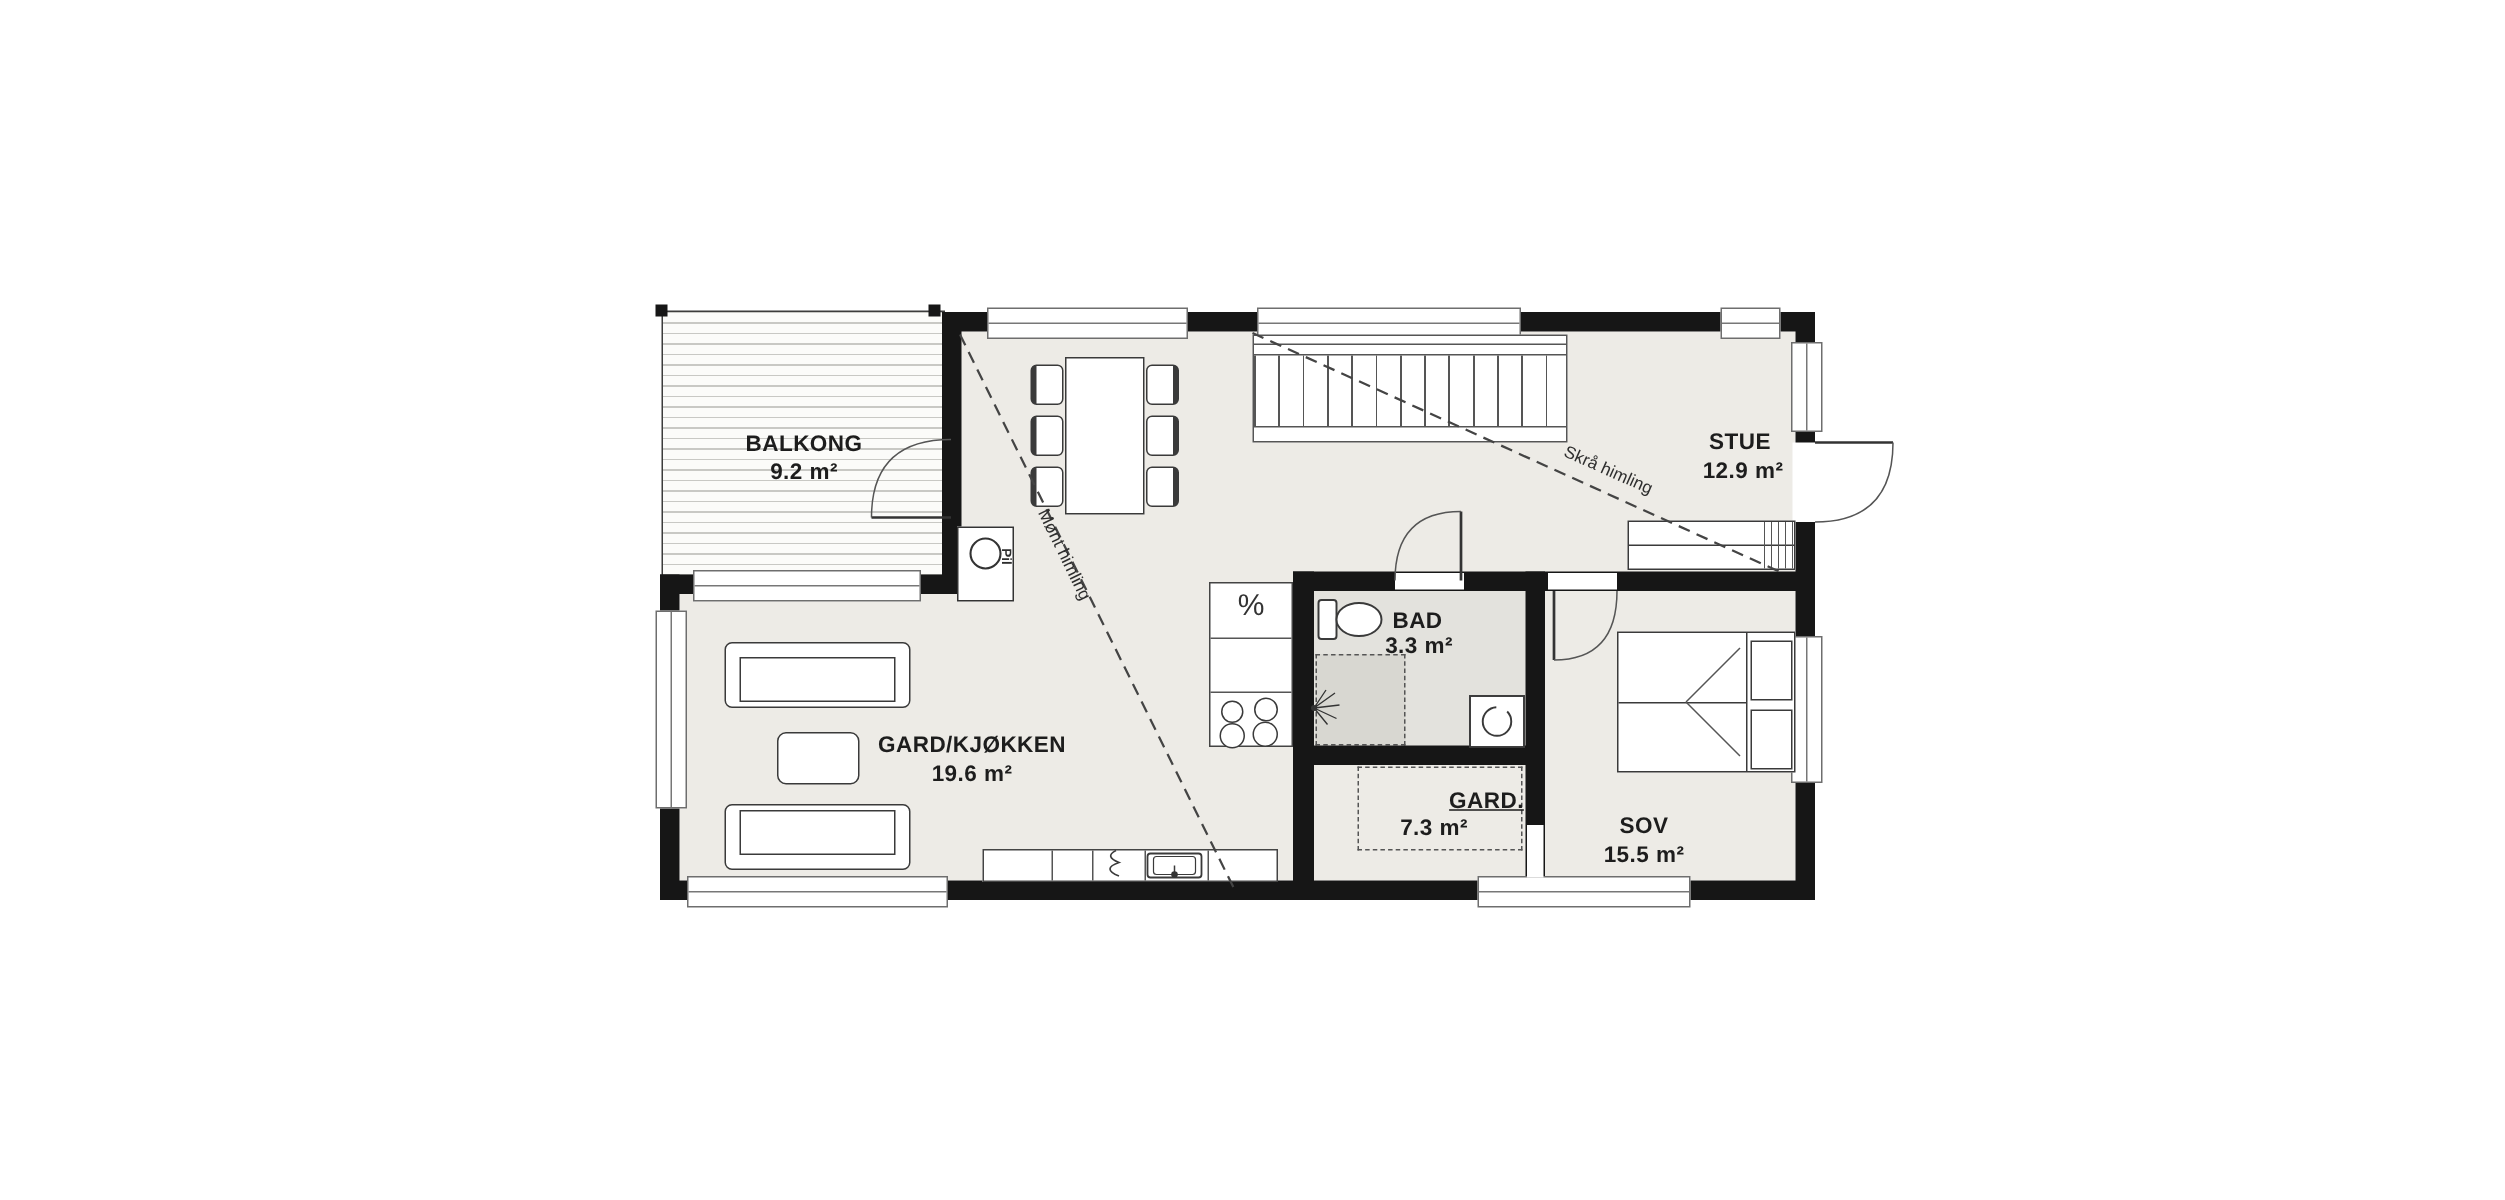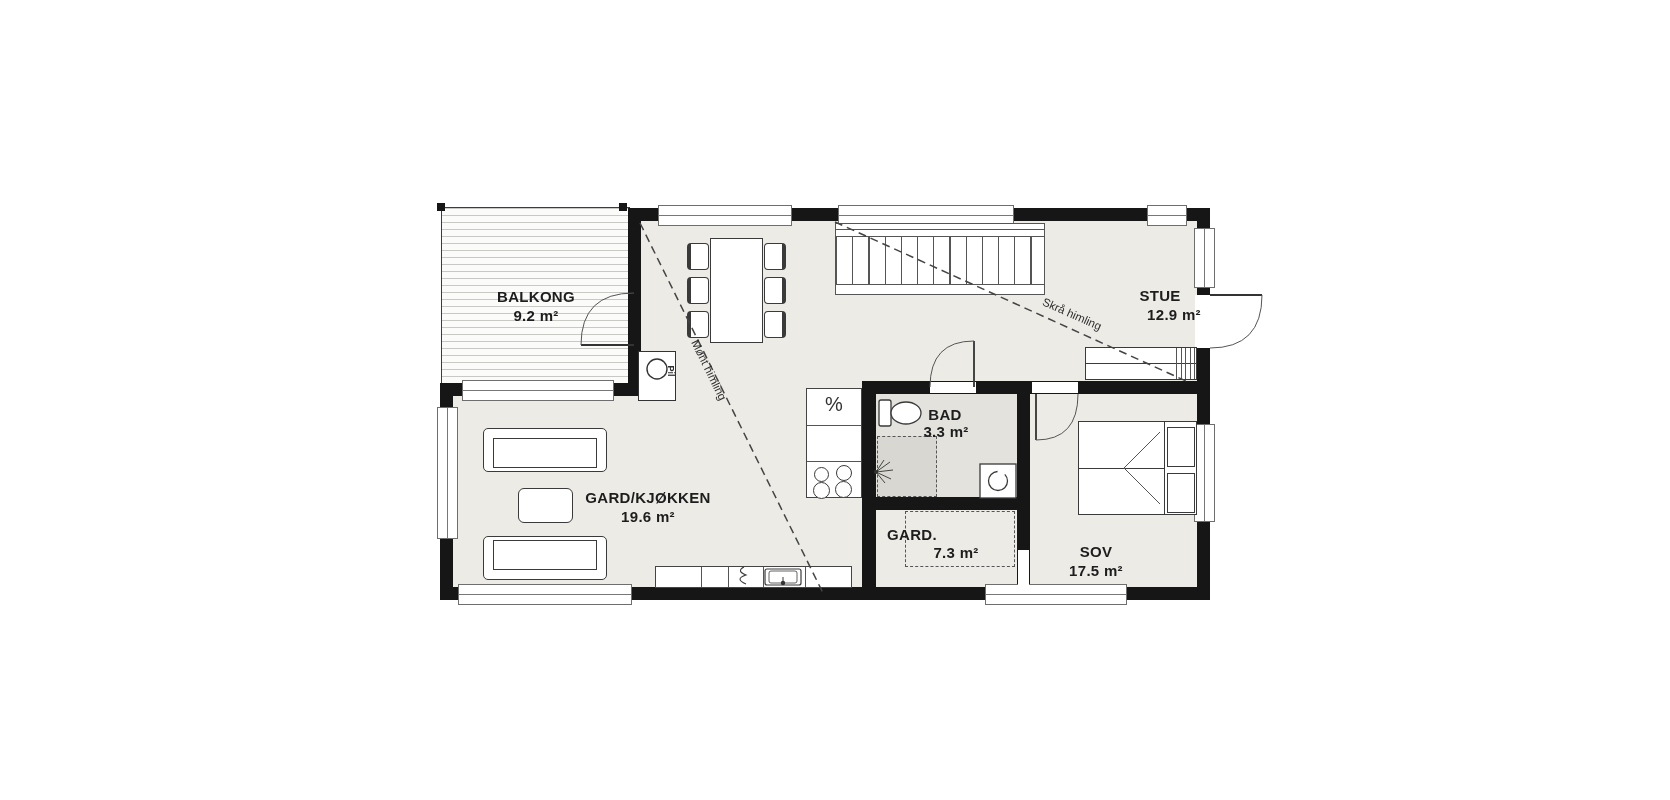--- a/index.html
+++ b/index.html
@@ -180,25 +180,25 @@
       <path fill="none" d="M876,472 L890,462 M876,472 L893,470 M876,472 L891,479 M876,472 L884,460 M876,472 L885,483"></path>
     </g>
     <circle cx="657" cy="369" r="10" fill="#fff" stroke="#333" stroke-width="1.4"></circle>
   </svg>
 
   <div class="rlbl" style="left:536px;top:296px;">BALKONG</div>
   <div class="rlbl" style="left:536px;top:315px;">9.2 m²</div>
   <div class="rlbl" style="left:648px;top:497px;">GARD/KJØKKEN</div>
   <div class="rlbl" style="left:648px;top:516px;">19.6 m²</div>
   <div class="rlbl" style="left:1160px;top:295px;">STUE</div>
-  <div class="rlbl" style="left:1162px;top:314px;margin-left:12px;">12.9 m²</div>
+  <div class="rlbl" style="left:1162px;top:314px;">12.9 m²</div>
   <div class="rlbl" style="left:945px;top:414px;">BAD</div>
   <div class="rlbl" style="left:946px;top:431px;">3.3 m²</div>
-  <div class="rlbl" style="left:912px;top:534px;">GARD.</div>
+  <div class="rlbl" style="left:991px;top:534px;text-decoration:underline;">GARD.</div>
   <div class="rlbl" style="left:956px;top:552px;">7.3 m²</div>
   <div class="rlbl" style="left:1096px;top:551px;">SOV</div>
-  <div class="rlbl" style="left:1096px;top:570px;">17.5 m²</div>
+  <div class="rlbl" style="left:1096px;top:570px;">15.5 m²</div>
 
   <div class="slbl" style="left:1072px;top:314px;transform:translate(-50%,-50%) rotate(24deg);">Skrå himling</div>
   <div class="slbl" style="left:709px;top:370px;transform:translate(-50%,-50%) rotate(64deg);">Mønt himling</div>
   <div class="pillbl" style="left:671px;top:371px;transform:translate(-50%,-50%) rotate(90deg);">Pil</div>
 
 </div>
 
 </body></html>

